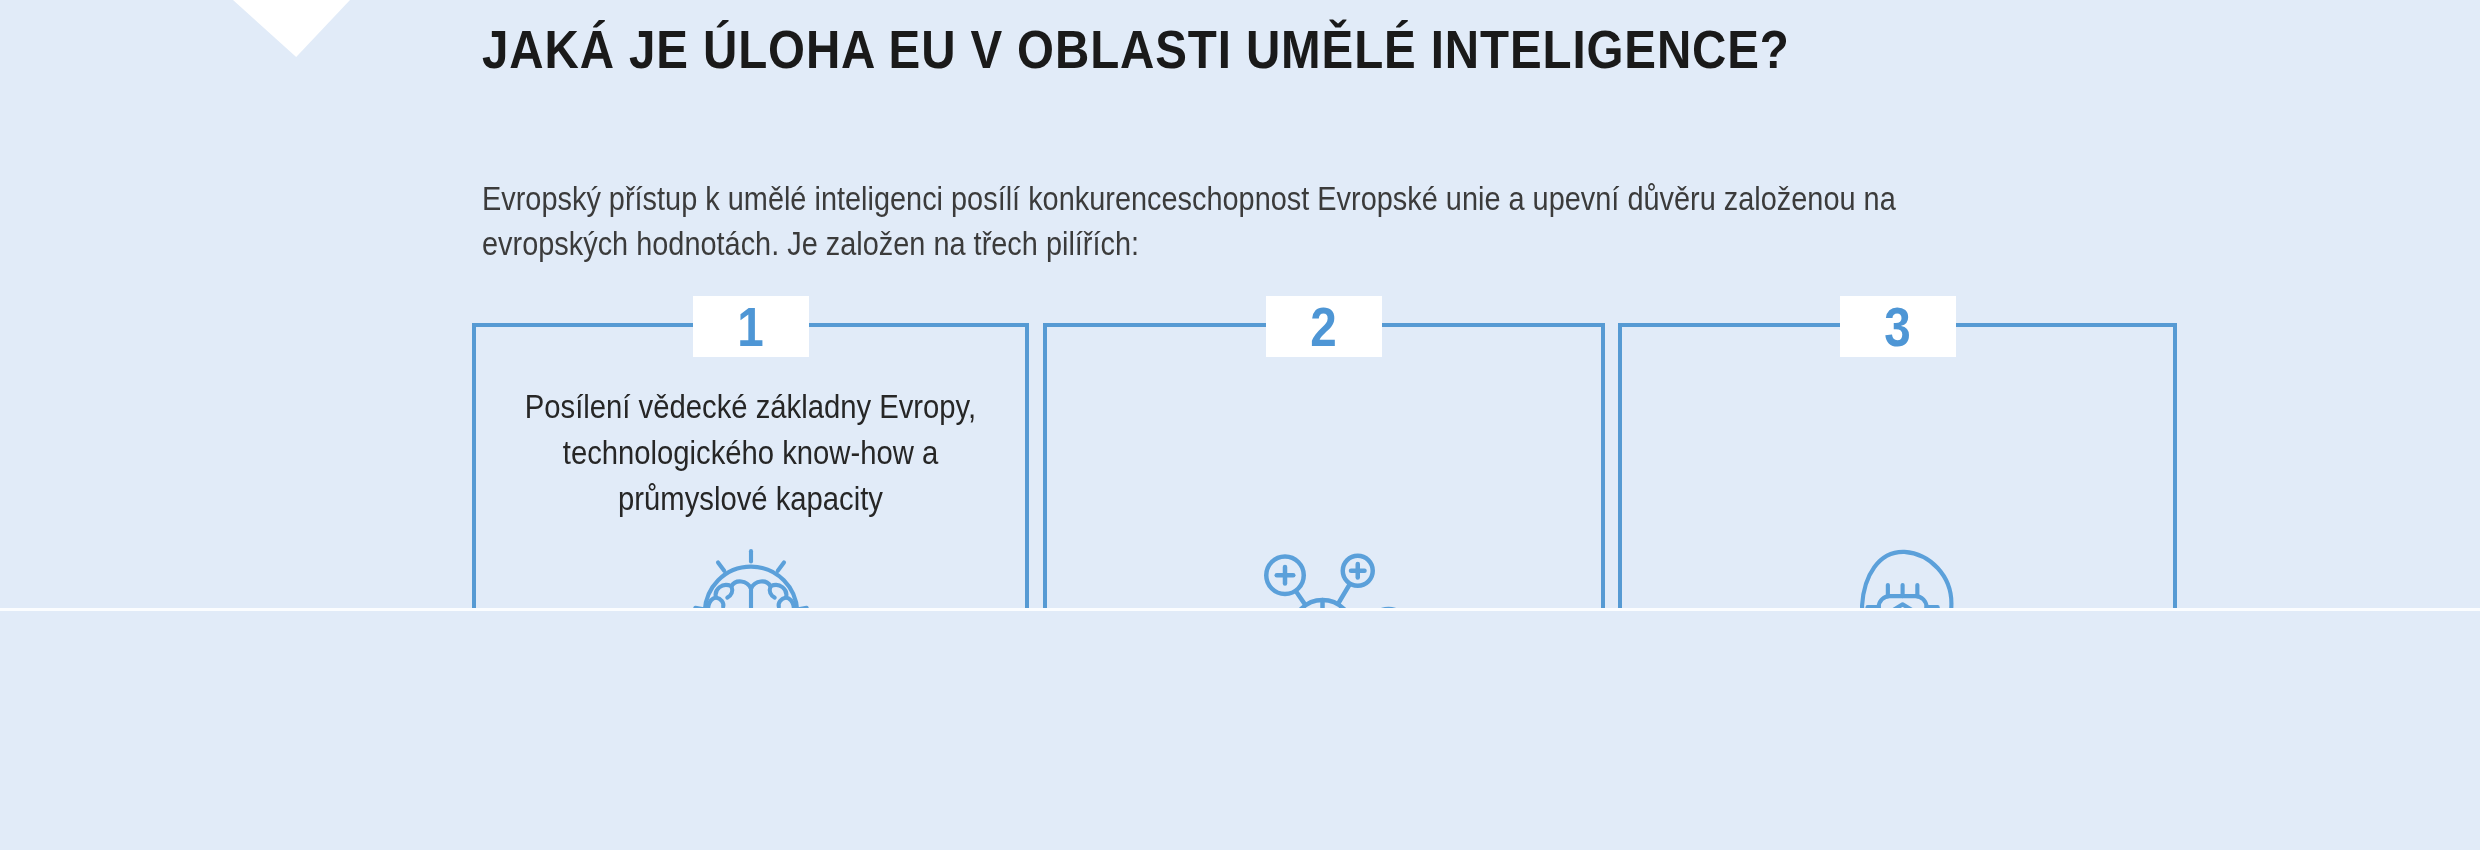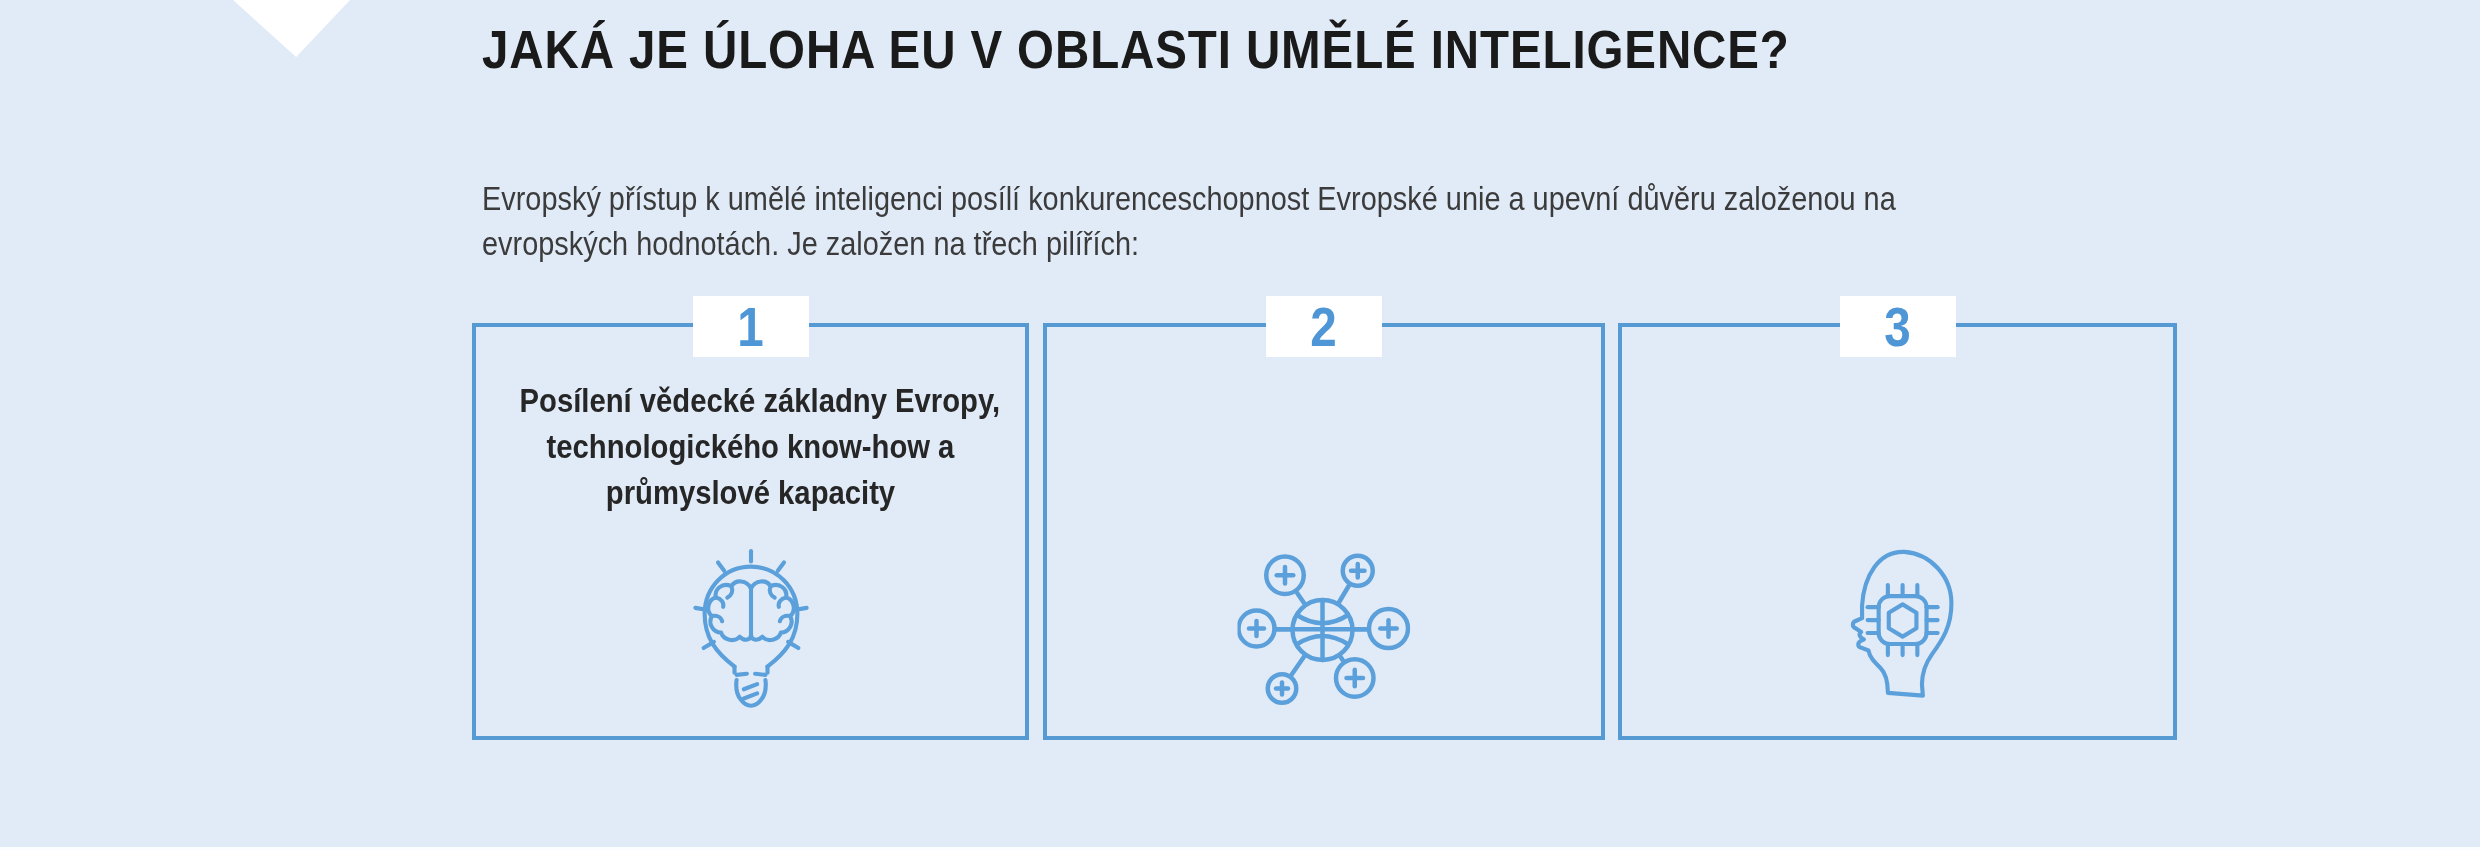--- a/index.html
+++ b/index.html
@@ -1,19 +1,19 @@
 <!DOCTYPE html>
 <html><head>
 <meta charset="utf-8">
 <style>
   html,body{margin:0;padding:0;background:#e1ebf8;}
   .canvas{
     position:relative;
     width:2480px;
-    height:850px;
+    height:611px;
     background:#e1ebf8;
     overflow:hidden;
     font-family:"Liberation Sans", sans-serif;
   }
   .deco-triangle{
     position:absolute;
     left:233px; top:0;
     width:117px; height:57px;
     background:#ffffff;
     -webkit-clip-path:polygon(0 0,100% 0,54% 100%);
@@ -60,24 +60,24 @@
     display:flex; align-items:center; justify-content:center;
   }
   .badge-number{
     font-size:56px;
     font-weight:700;
     color:#4e96d5;
     transform:scaleX(0.85);
   }
   .pillar-text{
     position:absolute;
-    top:50px; left:6px; right:6px;
+    top:56px; left:6px; right:6px;
     text-align:center;
     font-size:34px;
-    font-weight:700;
+    font-weight:400;
     color:#262626;
     line-height:46px;
   }
   .pillar-line{
     white-space:nowrap;
     transform:scaleX(0.86);
     transform-origin:center top;
   }
   .pillar-icon{
     position:absolute;

